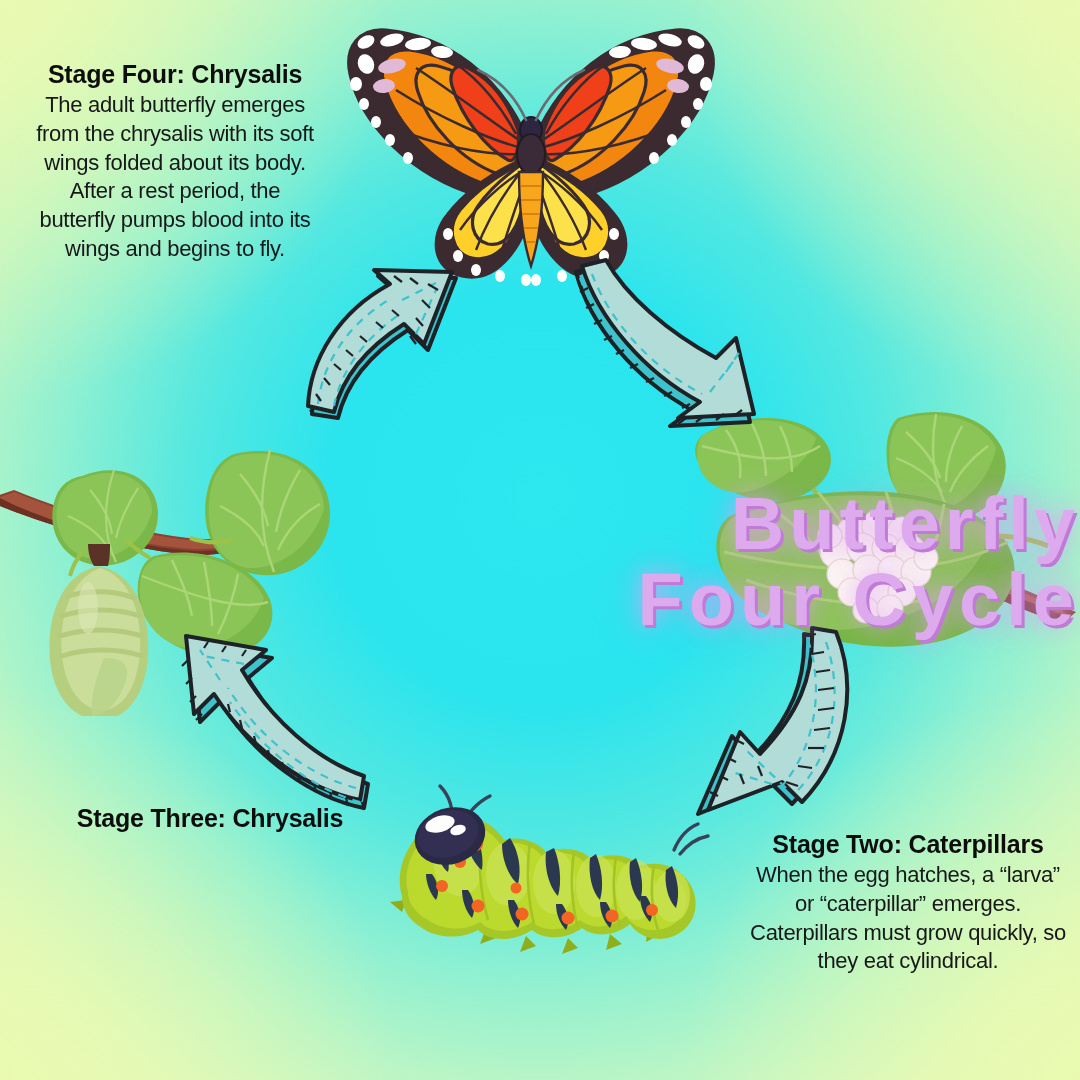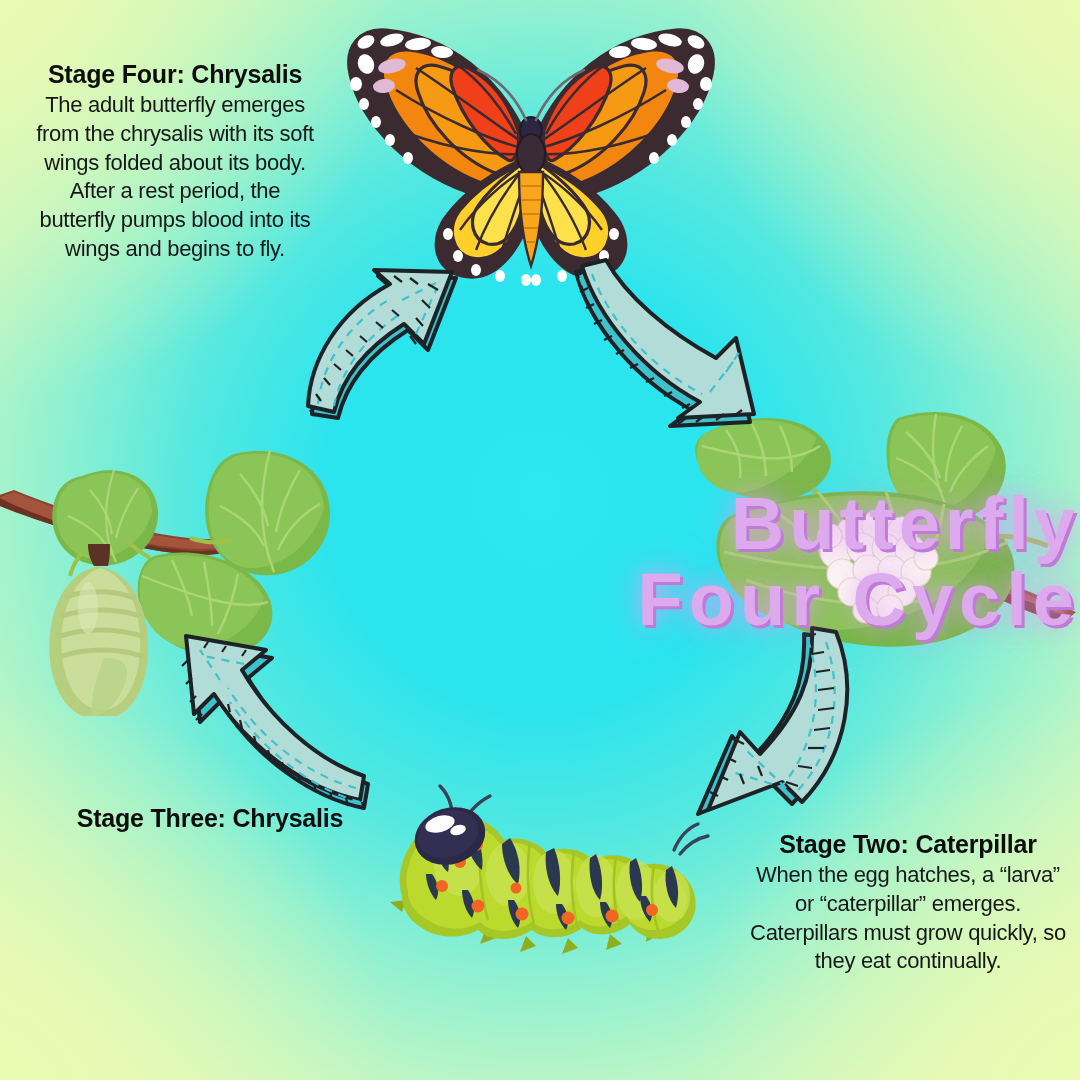--- a/index.html
+++ b/index.html
@@ -523,17 +523,17 @@
     <div class="stage-title">Stage Four: Chrysalis</div>
     <div class="stage-body">The adult butterfly emerges from the chrysalis with its soft wings folded about its body. After a rest period, the butterfly pumps blood into its wings and begins to fly.</div>
   </div>
 
 
   <div class="stage-block" id="s3">
     <div class="stage-title">Stage Three: Chrysalis</div>
   </div>
 
   <div class="stage-block" id="s2">
-    <div class="stage-title">Stage Two: Caterpillar</div>
-    <div class="stage-body">When the egg hatches, a “larva” or “caterpillar” emerges. Caterpillars must grow quickly, so they eat continually.</div>
+    <div class="stage-title">Stage Two: Caterpillars</div>
+    <div class="stage-body">When the egg hatches, a “larva” or “caterpillar” emerges. Caterpillars must grow quickly, so they eat cylindrical.</div>
   </div>
 
 </div>
 
 </body></html>

